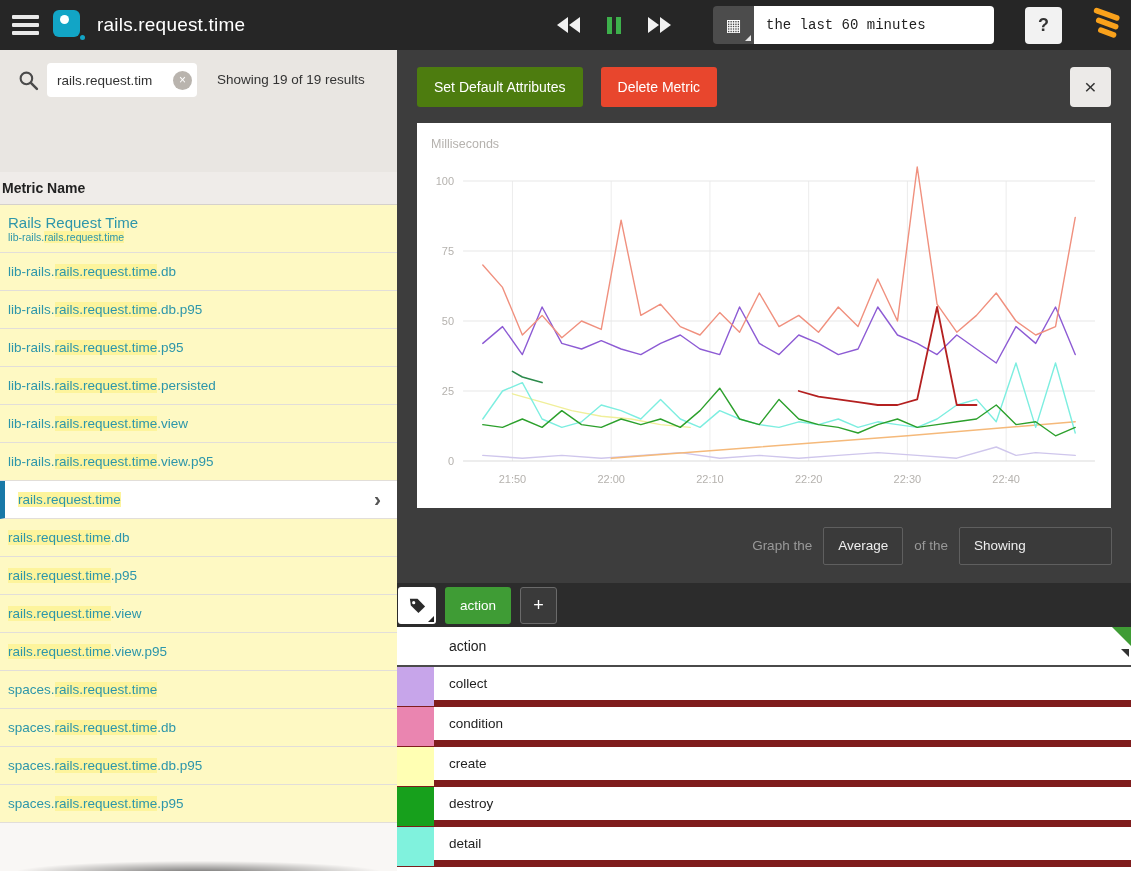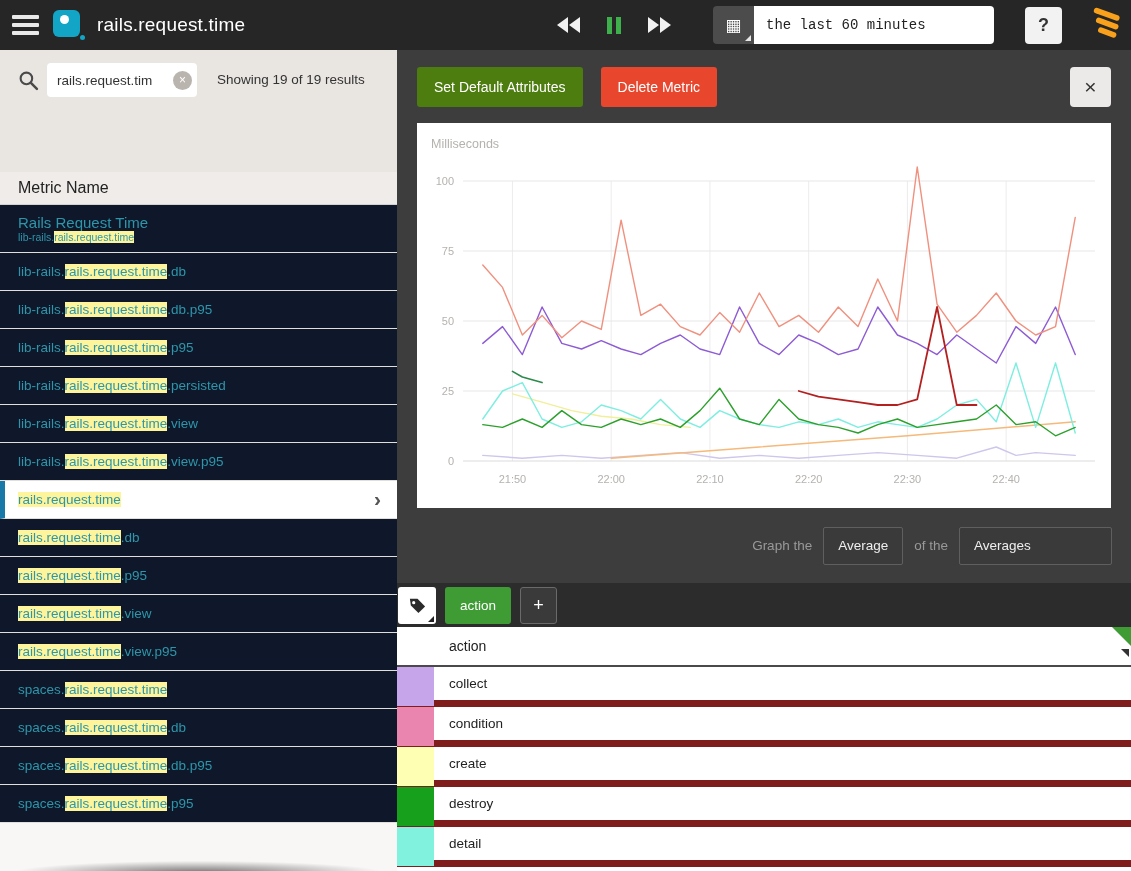--- a/index.html
+++ b/index.html
@@ -32,23 +32,23 @@
   
   .page-body { display:flex; height:821px; }
   
   .sidebar { width:397px; background:#f9f7f5; display:flex; flex-direction:column; position:relative; flex:none; }
   .search-zone { background:#e9e6e2; height:122px; padding:13px 12px 0; display:flex; align-items:flex-start; }
   .search-icon { margin:7px 8px 0 6px; }
   .search-box { position:relative; }
   .search-input { width:150px; height:34px; border:none; border-radius:4px; padding:0 26px 0 10px; font-size:13.5px; color:#333; font-family:"Liberation Sans",sans-serif; }
   .clear-btn { position:absolute; right:5px; top:8px; width:19px; height:19px; border:none; border-radius:50%; background:#b9b4ae; color:#fff; font-size:12px; line-height:17px; text-align:center; padding:0; cursor:pointer; }
   .results-text { margin-left:20px; padding-top:9px; font-size:13.5px; color:#333; }
-  .list-header { height:33px; background:#efece9; border-bottom:1px solid #d5d1cc; display:flex; align-items:center; padding-left:18px; font-size:16px; font-weight:normal; color:#222; }
+  .list-header { height:33px; background:#efece9; border-bottom:1px solid #d5d1cc; display:flex; align-items:center; padding-left:2px; font-size:14px; font-weight:bold; color:#222; }
   .metric-list { flex:1; overflow:hidden; }
-  .metric-row { position:relative; height:38px; border-bottom:1px solid #e2ded9; display:flex; align-items:center; padding-left:18px; font-size:13.5px; color:#2d96aa; background:#0f172a; cursor:pointer; white-space:nowrap; }
+  .metric-row { position:relative; height:38px; border-bottom:1px solid #e2ded9; display:flex; align-items:center; padding-left:8px; font-size:13.5px; color:#2d96aa; background:#fef9c3; cursor:pointer; white-space:nowrap; }
   .metric-row.featured { height:48px; flex-direction:column; align-items:flex-start; justify-content:center; }
   .metric-title { font-size:15px; line-height:17px; }
   .metric-subtitle { font-size:10.5px; line-height:13px; }
   .hl { background:#fdf49c; }
   .metric-row.selected { background:#fff; border-left:5px solid #1878a8; padding-left:13px; }
   .chevron { position:absolute; right:16px; top:50%; transform:translateY(-55%); color:#555; font-size:21px; font-weight:bold; }
   .sidebar-shadow { position:absolute; bottom:0; left:0; right:0; height:13px; background:radial-gradient(ellipse 65% 130% at 50% 115%, rgba(0,0,0,.55), rgba(0,0,0,0) 72%); pointer-events:none; }
   
   .main { flex:1; display:flex; flex-direction:column; background:#3d3d3d; min-width:0; }
   .toolbar { height:73px; display:flex; align-items:center; padding:0 20px; gap:18px; flex:none; }
@@ -234,21 +234,21 @@
           <polyline points="65.7,142.0 85.4,164.4 105.2,212.0 124.9,192.4 144.6,214.8 164.3,198.0 184.0,206.4 203.8,97.2 223.5,192.4 243.2,181.2 262.9,203.6 282.6,212.0 302.3,189.6 322.1,209.2 341.8,170.0 361.5,203.6 381.2,192.4 400.9,209.2 420.7,184.0 440.4,203.6 460.1,156.0 479.8,198.0 499.5,44.0 519.3,181.2 539.0,209.2 558.7,192.4 578.4,170.0 598.1,198.0 617.8,212.0 637.6,203.6 657.3,94.4" fill="none" stroke="#f0907e" stroke-width="1.4" stroke-linejoin="round" stroke-linecap="round"></polyline>
           <polyline points="381.2,268.0 400.9,273.6 420.7,276.4 440.4,279.2 460.1,282.0 479.8,282.0 499.5,276.4 519.3,184.0 539.0,282.0 558.7,282.0" fill="none" stroke="#b42020" stroke-width="1.8" stroke-linejoin="round" stroke-linecap="round"></polyline>
         </svg>
       <div class="chart-title">Milliseconds</div>
     </div>
 
     <div class="stat-row">
       <span>Graph the</span>
       <button class="stat-btn">Average</button>
       <span>of the</span>
-      <button class="stat-btn wide">Averages</button>
+      <button class="stat-btn wide">Showing</button>
     </div>
 
     <div class="tag-strip">
       <button class="tagicon-btn">
         <svg width="19" height="19" viewBox="0 0 20 20">
           <path d="M2 3 h8 l8 8 -7 7 -8 -8 z" fill="#2b2b2b"></path>
           <circle cx="6" cy="7" r="1.7" fill="#fff"></circle>
         </svg>
       </button>
       <button class="tag-action-btn">action</button>

